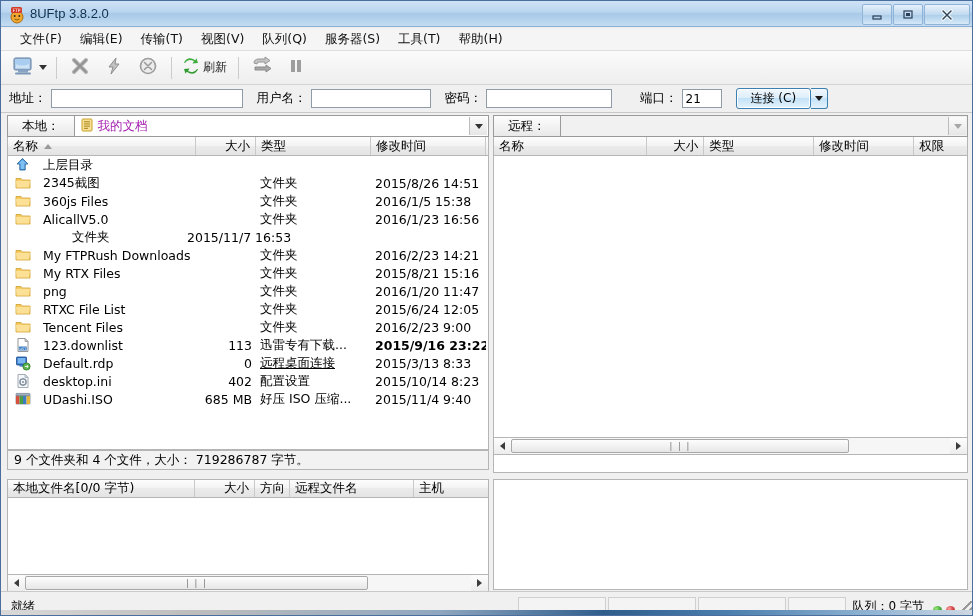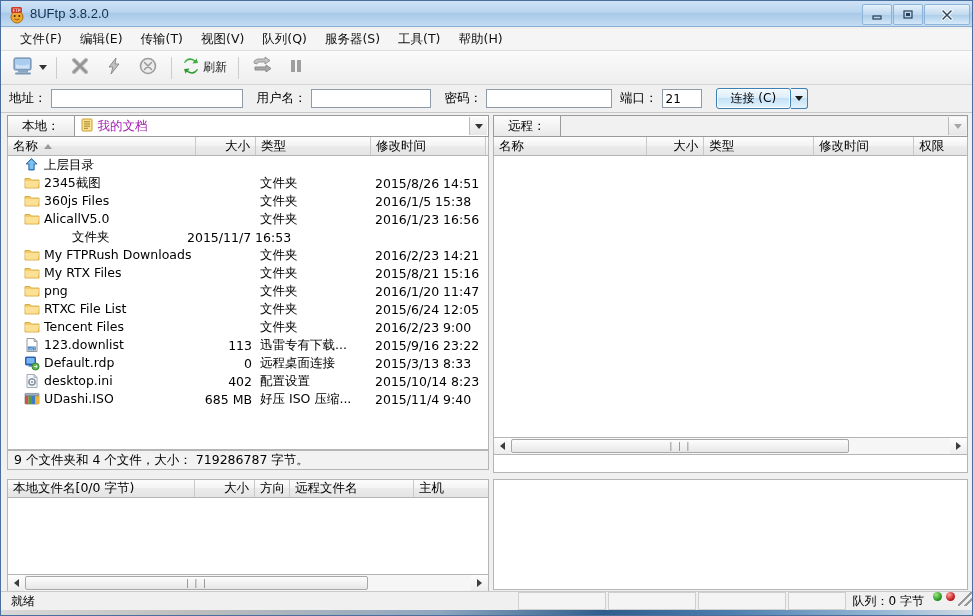--- a/index.html
+++ b/index.html
@@ -297,22 +297,23 @@
     white-space: nowrap;
   }
   .cell {
     overflow: hidden;
     white-space: nowrap;
     box-sizing: border-box;
     padding: 0 4px;
   }
   .cell.name {
     display: flex;
-    gap: 4px;
-    padding-left: 16px;
+    align-items: center;
+    gap: 12px;
+    padding-left: 7px;
   }
   .cell.num { text-align: right; }
   .ficon { width: 16px; height: 16px; flex: 0 0 16px; }
 
   
   .status-strip {
     height: 20px;
     border: 1px solid #b5b5b5;
     background: #f2f2f2;
     display: flex;
@@ -374,21 +375,21 @@
 
   
   .statusbar {
     position: absolute;
     left: 0; bottom: 0;
     width: 973px; height: 24px;
     background: #f0f0f0;
     border-top: 1px solid #c9c9c9;
     box-sizing: border-box;
     display: flex;
-    align-items: flex-start;
+    align-items: flex-end;
   }
   .sb-cell {
     height: 18px;
     border: 1px solid #cfcfcf;
     background: #f4f4f4;
     box-sizing: border-box;
     display: flex;
     align-items: center;
     padding: 0 4px;
     font-size: 12px;
@@ -532,21 +533,21 @@
     </div>
   </div>
 
   <div class="connbar">
     <span class="cb-label">地址：</span>
     <input class="cb-input addr" type="text" value="" style="">
     <span class="cb-label" style="margin-left:14px;">用户名：</span>
     <input class="cb-input user" type="text" value="" style="">
     <span class="cb-label" style="margin-left:14px;">密码：</span>
     <input class="cb-input pass" type="text" value="" style="">
-    <span class="cb-label" style="margin-left:8px;">端口：</span>
+    <span class="cb-label" style="margin-left:28px;">端口：</span>
     <input class="cb-input port" type="text" value="21" style="">
     <div class="connect-wrap">
       <div class="connect-btn">连接 (C)</div>
       <div class="connect-drop">
         <span class="tb-caret"></span>
       </div>
     </div>
   </div>
 
   <div class="panel" style="left:6px; top:114px; width:482px;">
@@ -698,35 +699,35 @@
             <span class="ficon"><svg width="16" height="16" viewBox="0 0 16 16">
                 <path d="M3 1.5 L10 1.5 L13 4.5 L13 14.5 L3 14.5 Z" fill="#ffffff" stroke="#8a8a8a" stroke-width="0.9"></path>
                 <path d="M10 1.5 L10 4.5 L13 4.5 Z" fill="#dcdcdc" stroke="#8a8a8a" stroke-width="0.7"></path>
                 <rect x="3.8" y="9.5" width="8" height="4" fill="#3f7fc4"></rect>
                 <text x="7.8" y="12.8" font-size="3.2" fill="#ffffff" text-anchor="middle" font-family="DejaVu Sans">LIST</text>
               </svg></span>
             <span>123.downlist</span>
           </div>
           <div class="cell num" style="width: 60px;">113</div>
           <div class="cell " style="width: 115px;">迅雷专有下载...</div>
-          <div class="cell " style="width: 115px;">2015/9/16 23:22</div>
+          <div class="cell " style="width: 115px; font-weight: bold;">2015/9/16 23:22</div>
         </div>
         <div class="row">
           <div class="cell name" style="width: 188px;">
             <span class="ficon"><svg width="16" height="16" viewBox="0 0 16 16">
                 <rect x="1.5" y="2" width="10" height="8" rx="0.8" fill="#2f6fc0" stroke="#1d4c8c" stroke-width="0.8"></rect>
                 <rect x="2.6" y="3" width="7.8" height="5.5" fill="#79b5ef"></rect>
                 <rect x="4.5" y="10.2" width="4" height="1.4" fill="#2f6fc0"></rect>
                 <circle cx="11.5" cy="11.5" r="3.6" fill="#58b44a" stroke="#2f7a24" stroke-width="0.8"></circle>
                 <path d="M9.9 11.5 L13.1 11.5 M11.8 10.2 L13.2 11.5 L11.8 12.8" stroke="#ffffff" stroke-width="0.9" fill="none"></path>
               </svg></span>
             <span>Default.rdp</span>
           </div>
           <div class="cell num" style="width: 60px;">0</div>
-          <div class="cell " style="width: 115px;">远程桌面连接</div>
+          <div class="cell " style="width: 115px; text-decoration: underline;">远程桌面连接</div>
           <div class="cell " style="width: 115px;">2015/3/13 8:33</div>
         </div>
         <div class="row">
           <div class="cell name" style="width: 188px;">
             <span class="ficon"><svg width="16" height="16" viewBox="0 0 16 16">
                 <path d="M3 1.5 L10 1.5 L13 4.5 L13 14.5 L3 14.5 Z" fill="#f4f7fb" stroke="#9aa3ad" stroke-width="0.9"></path>
                 <path d="M10 1.5 L10 4.5 L13 4.5 Z" fill="#d8dee6" stroke="#9aa3ad" stroke-width="0.7"></path>
                 <circle cx="8" cy="9" r="3.1" fill="none" stroke="#7f8c99" stroke-width="1.3"></circle>
                 <circle cx="8" cy="9" r="1" fill="#7f8c99"></circle>
                 <path d="M8 5 L8 6.2 M8 11.8 L8 13 M4.6 9 L5.8 9 M10.2 9 L11.4 9" stroke="#7f8c99" stroke-width="1.1"></path>

